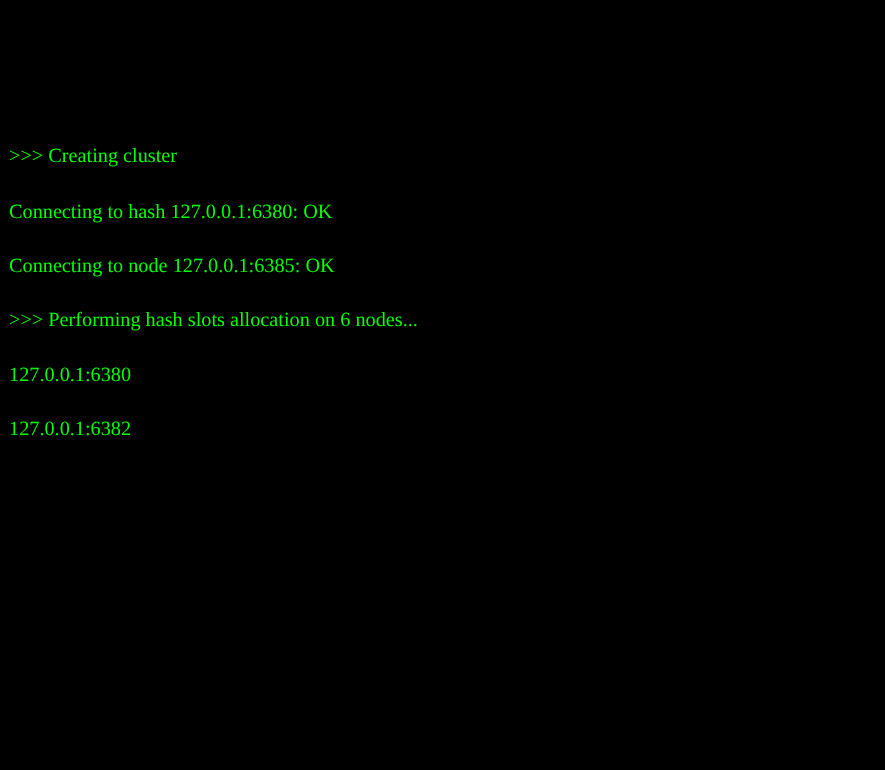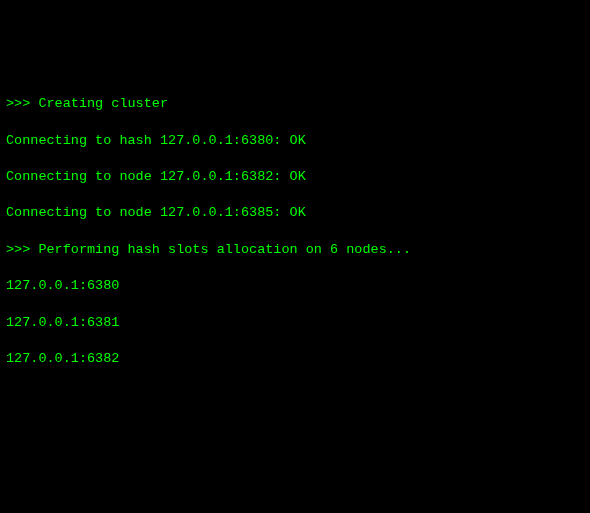--- a/index.html
+++ b/index.html
@@ -14,35 +14,34 @@
       font-size: 13.5px;
       line-height: 1.35;
       padding: 4px 6px;
       width: 590px;
       height: 513px;
       overflow: hidden;
       white-space: pre-wrap;
     }
     .terminal-line {
       display: block;
+      font-family: Liberation Serif, serif;
     }
   </style>
 </head>
 <body>
 
 
 
 <div>
 <span class="terminal-line">&gt;&gt;&gt; Creating cluster</span>
 <span class="terminal-line">Connecting to hash 127.0.0.1:6380: OK</span>
-<span class="terminal-line">Connecting to node 127.0.0.1:6382: OK</span>
 <span class="terminal-line">Connecting to node 127.0.0.1:6385: OK</span>
 <span class="terminal-line">&gt;&gt;&gt; Performing hash slots allocation on 6 nodes...</span>
 <span class="terminal-line">127.0.0.1:6380</span>
-<span class="terminal-line">127.0.0.1:6381</span>
 <span class="terminal-line">127.0.0.1:6382</span>
 
 
 
 
 
 
 
 
 

